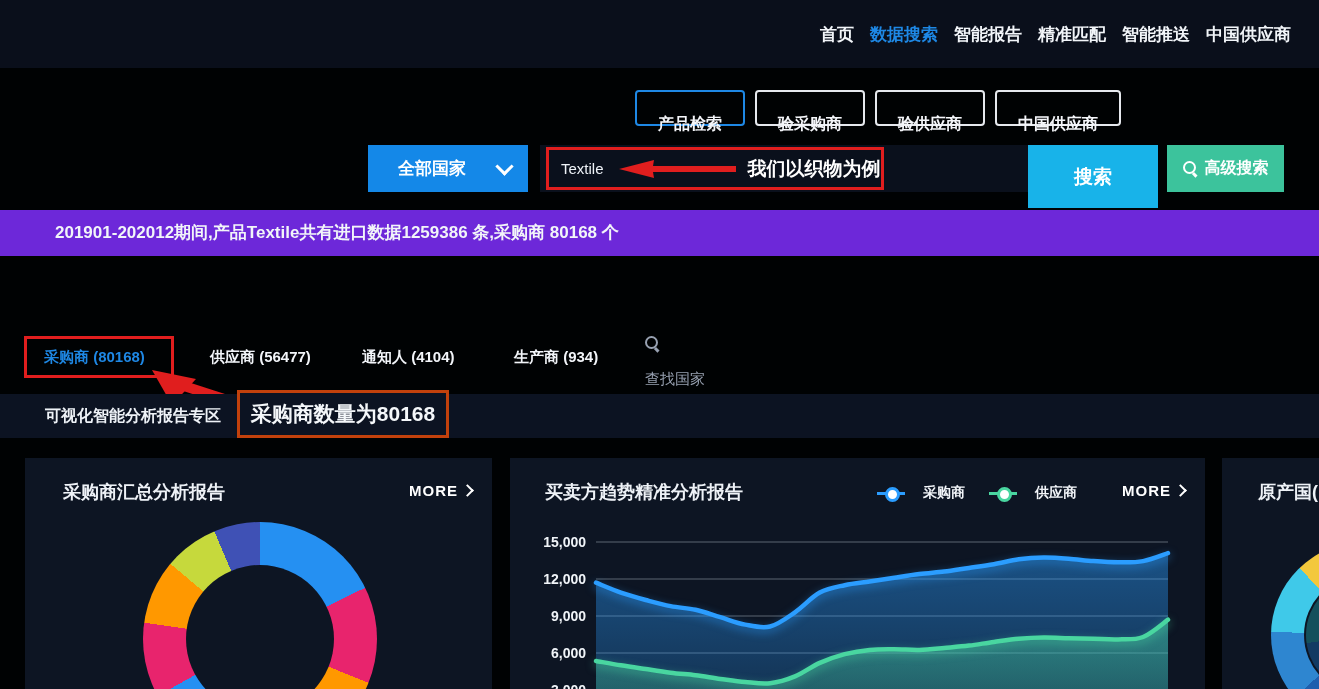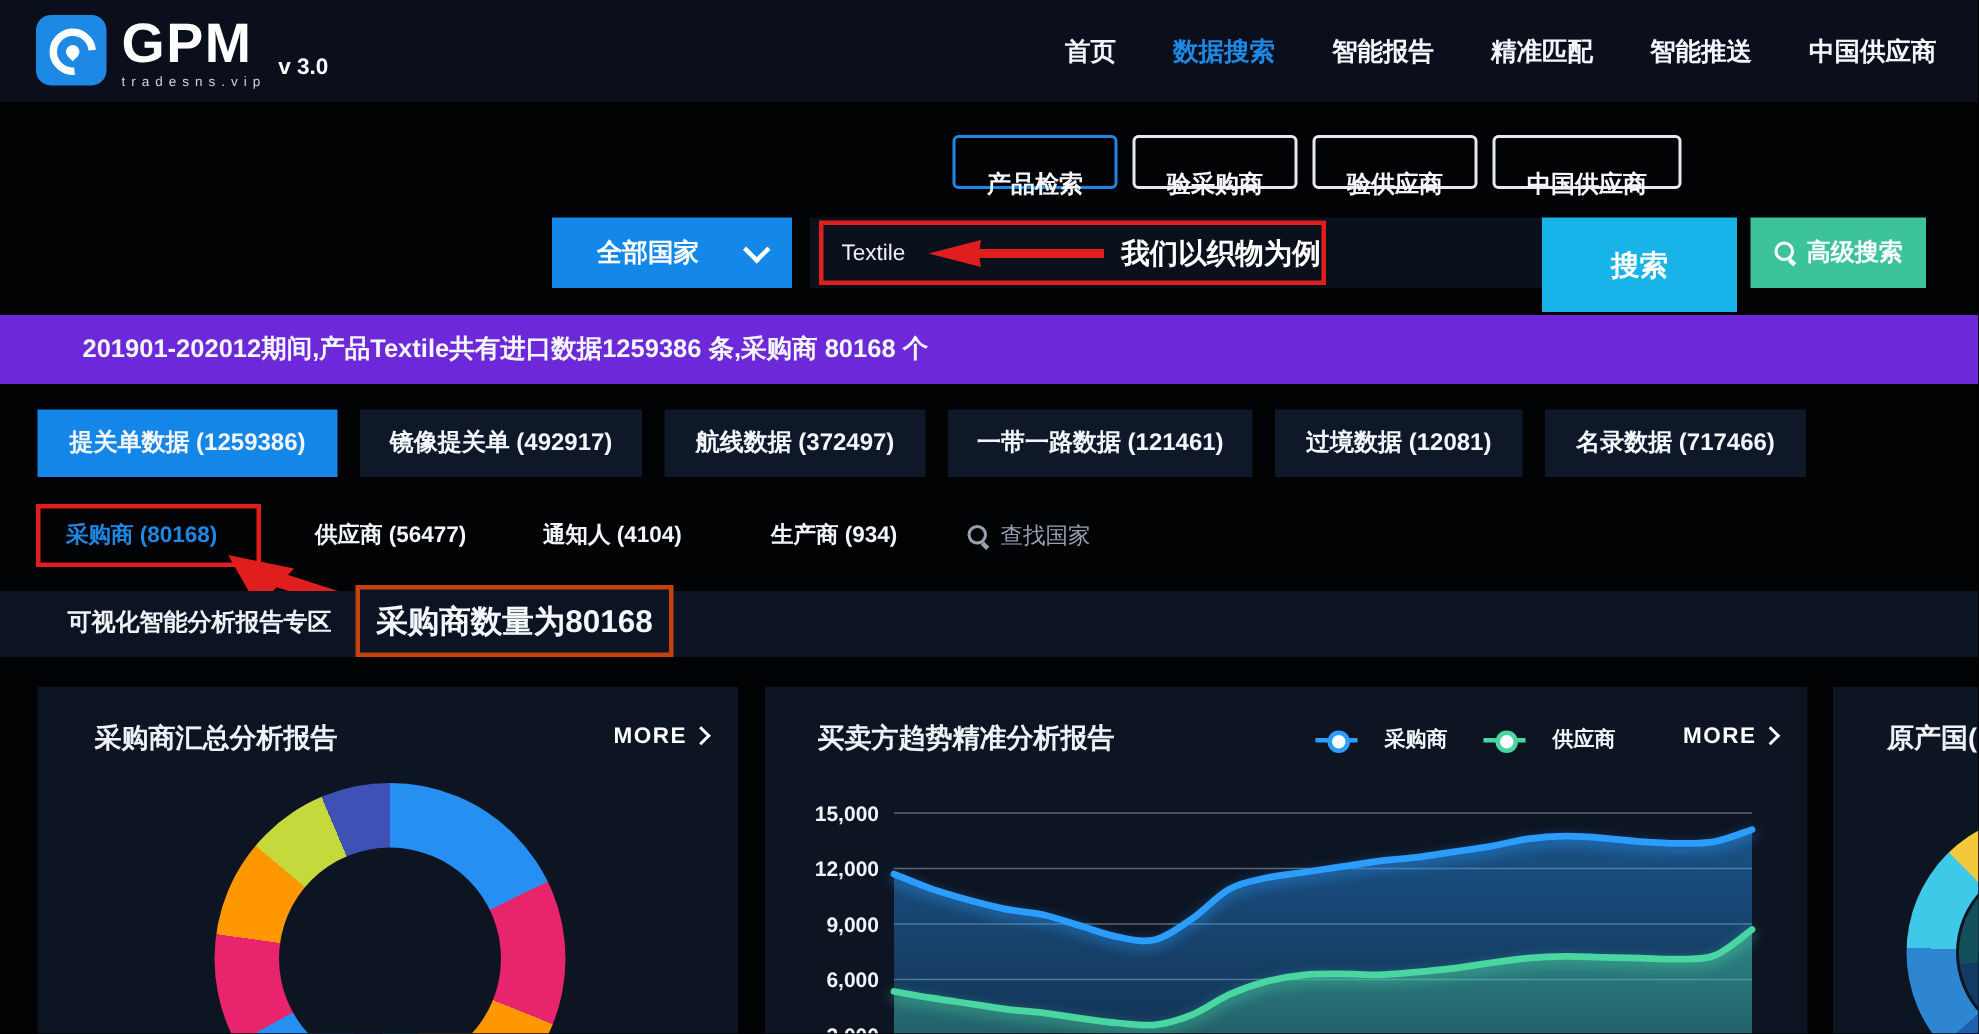--- a/index.html
+++ b/index.html
@@ -8,21 +8,21 @@
   
   .header{position:absolute;top:0;left:0;width:100%;height:68px;background:#0a0f1b;}
   .logo-wrap{position:absolute;left:24px;top:10px;display:flex;align-items:flex-start;}
   .logo-icon{width:47px;height:47px;border-radius:10px;background:#1e88e5;position:relative;}
   .logo-icon .ring{position:absolute;left:9px;top:9px;width:21px;height:21px;border:5px solid #fff;border-radius:50%;border-right-color:transparent;transform:rotate(40deg);}
   .logo-icon .pin{position:absolute;left:20px;top:20px;width:9px;height:9px;background:#fff;border-radius:50% 50% 50% 0;transform:rotate(-45deg);}
   .logo-text{margin-left:10px;line-height:1;}
   .logo-gpm{font-size:37px;font-weight:bold;letter-spacing:1px;color:#fff;}
   .logo-sub{font-size:9px;letter-spacing:4px;color:#cfd6df;margin-top:3px;}
   .logo-ver{font-size:15px;font-weight:bold;color:#fff;margin:26px 0 0 8px;}
-  .nav{position:absolute;right:28px;top:0;height:68px;display:flex;align-items:center;gap:38px;}
+  .nav{position:absolute;right:28px;top:0;height:68px;display:flex;align-items:center;gap:16px;}
   .nav-item{font-size:17px;font-weight:bold;color:#f2f5f9;cursor:pointer;white-space:nowrap;}
   .nav-item.active{color:#1e88e5;}
   
   .mode-tabs{position:absolute;left:635px;top:90px;display:flex;gap:10px;}
   .mode-tab{height:33px;line-height:31px;padding:16px 21px;border:2px solid #e6e9ee;border-radius:4px;
             font-size:16px;font-weight:bold;color:#f4f6fa;box-sizing:border-box;cursor:pointer;white-space:nowrap;}
   .mode-tab.active{border-color:#1e88e5;}
   
   .country-select{position:absolute;left:368px;top:145px;width:160px;height:47px;background:#1488e8;
                   display:flex;align-items:center;cursor:pointer;}
@@ -49,22 +49,22 @@
   
   .data-tabs{position:absolute;left:25px;top:273px;display:flex;gap:15px;}
   .data-tab{height:45px;line-height:45px;text-align:center;background:#0f1829;font-size:16px;font-weight:bold;
             color:#f2f5f9;cursor:pointer;white-space:nowrap;}
   .data-tab.active{background:#1486e8;}
   
   .entity-row{position:absolute;left:0;top:336px;width:100%;height:42px;}
   .entity-tab{position:absolute;font-size:15px;font-weight:bold;color:#f2f5f9;line-height:42px;cursor:pointer;white-space:nowrap;}
   .entity-tab.active{color:#1e88e5;}
   .ann-box-entity{position:absolute;left:24px;top:0;width:150px;height:42px;border:3px solid #e01e1e;box-sizing:border-box;}
-  .find-country{position:absolute;left:645px;top:0;height:42px;display:flex;align-items:center;gap:7px;
-                font-size:15px;color:#97a1b1;cursor:pointer;}
+  .find-country{position:absolute;left:645px;top:0;height:42px;display:flex;gap:19px;
+                font-size:15px;color:#97a1b1;cursor:pointer;flex-direction:column;}
   
   .section-bar{position:absolute;left:0;top:394px;width:100%;height:44px;background:#0c1322;}
   .section-bar .title{position:absolute;left:45px;line-height:44px;font-size:16px;font-weight:bold;color:#eef2f7;}
   .ann-box-count{position:absolute;left:237px;top:390px;width:212px;height:48px;border:3px solid #c2410c;
                  box-sizing:border-box;display:flex;align-items:center;justify-content:center;background:#0c1322;}
   .ann-box-count span{font-size:21px;font-weight:bold;color:#f4f7fa;white-space:nowrap;}
   .arrow2{position:absolute;left:150px;top:368px;}
   
   .card{position:absolute;top:458px;height:300px;background:#0d1523;}
   .card-title{position:absolute;left:38px;top:22px;font-size:18px;font-weight:bold;color:#eef2f7;white-space:nowrap;}
@@ -84,31 +84,20 @@
   .legend-line{width:28px;height:3px;position:relative;}
   .legend-line i{position:absolute;left:8px;top:-5px;width:9px;height:9px;border-radius:50%;background:#fff;border:3px solid currentColor;display:block;}
   .legend-label{font-size:14px;font-weight:bold;color:#f2f5f9;}
 </style>
 </head>
 <body>
 
 <div id="app">
 
   <div class="header">
-    <div class="logo-wrap">
-      <div class="logo-icon">
-          <span class="ring"></span>
-          <span class="pin"></span>
-        </div>
-      <div class="logo-text">
-        <div class="logo-gpm">GPM</div>
-        <div class="logo-sub">tradesns.vip</div>
-      </div>
-      <div class="logo-ver">v 3.0</div>
-    </div>
     <div class="nav">
       <div class="nav-item">首页</div>
       <div class="nav-item active">数据搜索</div>
       <div class="nav-item">智能报告</div>
       <div class="nav-item">精准匹配</div>
       <div class="nav-item">智能推送</div>
       <div class="nav-item">中国供应商</div>
     </div>
   </div>
 
@@ -134,28 +123,20 @@
   <button class="btn-search">搜索</button>
   <button class="btn-adv">
     <span class="mag"></span>
     <span>高级搜索</span>
   </button>
 
   <div class="summary-bar">
     <span>201901-202012期间,产品Textile共有进口数据1259386 条,采购商 80168 个</span>
   </div>
 
-  <div class="data-tabs">
-    <div class="data-tab active" style="width:200px">提关单数据 (1259386)</div>
-    <div class="data-tab" style="width:188px">镜像提关单 (492917)</div>
-    <div class="data-tab" style="width:174px">航线数据 (372497)</div>
-    <div class="data-tab" style="width:203px">一带一路数据 (121461)</div>
-    <div class="data-tab" style="width:165px">过境数据 (12081)</div>
-    <div class="data-tab" style="width:174px">名录数据 (717466)</div>
-  </div>
 
   <div class="entity-row">
     <div class="ann-box-entity"></div>
     <div class="entity-tab active" style="left:44px">采购商 (80168)</div>
     <div class="entity-tab" style="left:210px">供应商 (56477)</div>
     <div class="entity-tab" style="left:362px">通知人 (4104)</div>
     <div class="entity-tab" style="left:514px">生产商 (934)</div>
     <div class="find-country">
       <span class="mag gray"></span>
       <span>查找国家</span>

